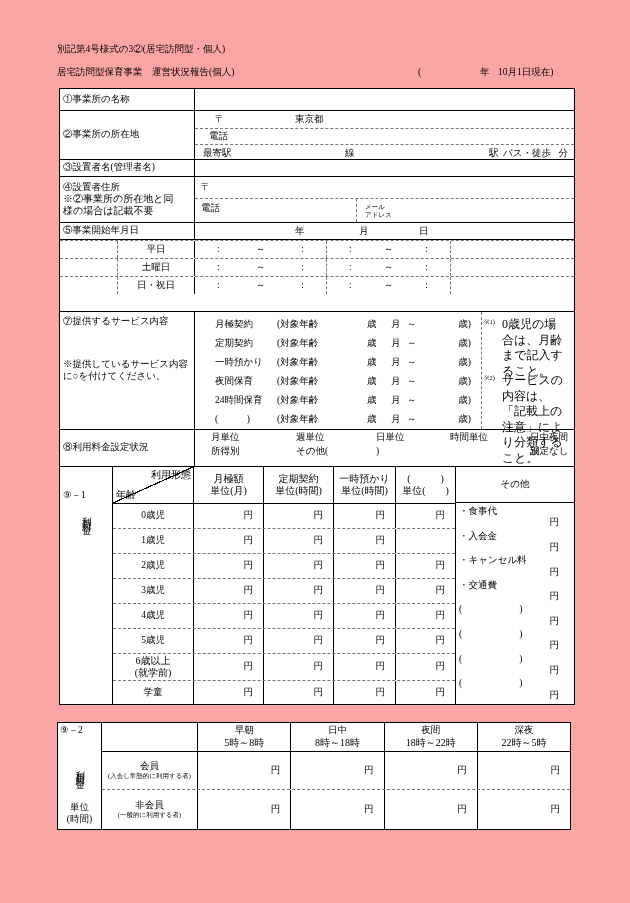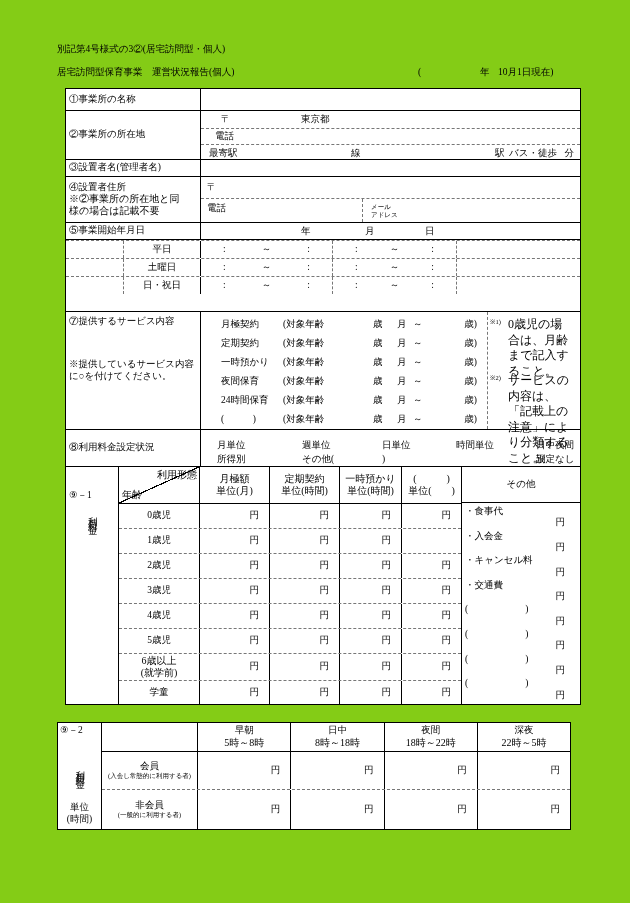--- a/index.html
+++ b/index.html
@@ -1,31 +1,31 @@
 <!DOCTYPE html>
 <html><head>
 <meta charset="utf-8">
 <style>
   html,body{margin:0;padding:0;background:#e8e8e8;}
-  .page{position:relative;width:630px;height:903px;background:#84cc16;
+  .page{position:relative;width:630px;height:903px;background:#fca5a5;
         font-family:"Liberation Serif","DejaVu Serif",serif;color:#000;
         font-size:9.5px;line-height:1.2;overflow:hidden;}
   .abs{position:absolute;}
   
   .r{display:flex;box-sizing:border-box;}
   .col{display:flex;flex-direction:column;box-sizing:border-box;}
   .f1{flex:1;min-width:0;}
   .bt{border-top:1px solid #000;}
   .btd{border-top:1px dashed #777;}
   .bl{border-left:1px solid #000;}
   .bld{border-left:1px dashed #777;}
   .ctr{display:flex;align-items:center;justify-content:center;text-align:center;}
   .vc{display:flex;align-items:center;}
   .rel{position:relative;}
-  .bigtable{position:absolute;left:65px;top:88px;width:514px;border:1px solid #000;background:#fff;}
+  .bigtable{position:absolute;left:59px;top:88px;width:514px;border:1px solid #000;background:#fff;}
   .lab{width:134px;box-sizing:border-box;padding-left:3px;}
   .val{flex:1;min-width:0;border-left:1px solid #000;box-sizing:border-box;position:relative;}
   .sm{font-size:10px;}
   .xs{font-size:6.5px;line-height:1.15;}
   .note-txt{font-size:12px;line-height:1.3;}
   
   .s6row{height:18px;position:relative;}
   .timecell{display:flex;justify-content:space-between;align-items:center;
             box-sizing:border-box;padding:0 22px;}
   
@@ -252,21 +252,21 @@
           <span class="abs xs" style="left:2px;top:62px;">※2)</span>
           <span class="abs note-txt" style="left:20px;top:61px;width:62px;">サービスの内容は、「記載上の注意」により分類すること。</span>
         </div>
       </div>
     </div>
 
     <div class="r bt" style="height:37px;">
       <div class="lab vc">
         <span>⑧利用料金設定状況</span>
       </div>
-      <div class="val col" style="justify-content:flex-end;">
+      <div class="val col" style="justify-content:flex-start;">
         <div class="rel" style="height:14px;line-height:14px;">
           <span class="abs" style="left:16px;">月単位</span>
           <span class="abs" style="left:101px;">週単位</span>
           <span class="abs" style="left:181px;">日単位</span>
           <span class="abs" style="left:255px;">時間単位</span>
           <span class="abs" style="left:335px;">日中夜間別</span>
         </div>
         <div class="rel" style="height:14px;line-height:14px;">
           <span class="abs" style="left:16px;">所得別</span>
           <span class="abs" style="left:101px;">その他(</span>

